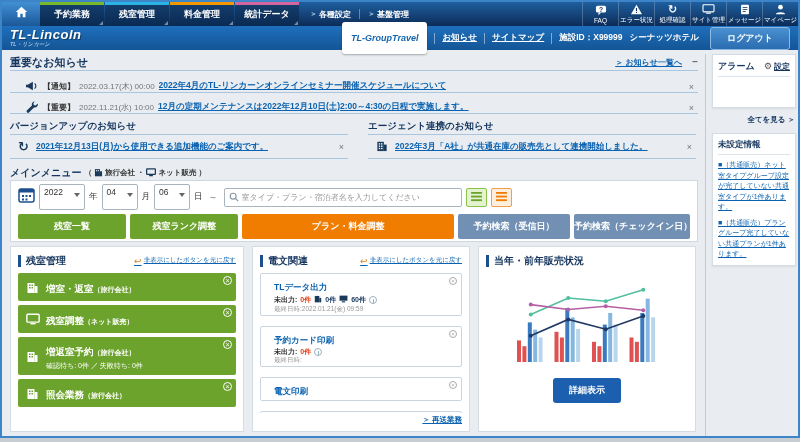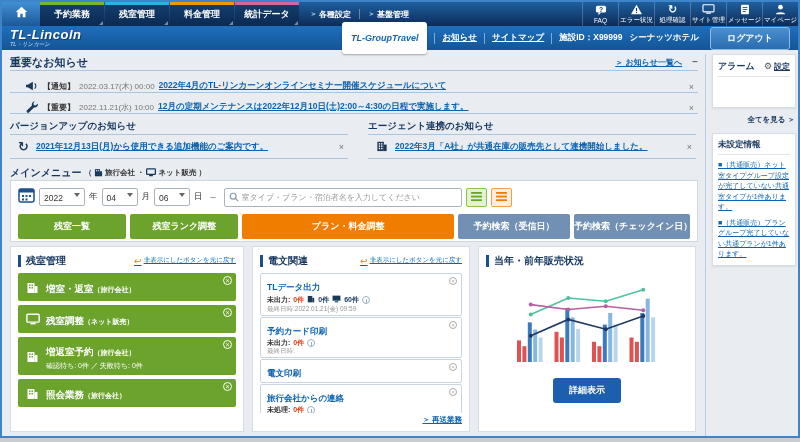--- a/index.html
+++ b/index.html
@@ -61,21 +61,21 @@
   .sec-ver { left:8px; width:338px; }
   .sec-agent { left:366px; width:328px; }
   .two-title { font-size:9.5px; font-weight:bold; color:#15355e; height:14px; }
   .two-row { display:flex; align-items:center; height:25px; border-top:1px solid #a9c6de; border-bottom:1px solid #a9c6de; padding:0 4px 0 8px; gap:7px; }
 
   
   .mm-title { position:absolute; left:8px; top:164px; display:flex; align-items:center; gap:3px; font-size:10px; font-weight:bold; color:#15355e; }
   .mm-legend { display:flex; align-items:center; gap:2px; font-size:7.5px; color:#333; font-weight:bold; }
   .mm-card { position:absolute; left:8px; top:178px; width:688px; height:62px; background:#fff; border:1px solid #d0d8df; padding:5px 7px; }
   .mm-row1 { display:flex; align-items:center; height:22px; gap:4px; }
-  .select { display:flex; align-items:flex-start; justify-content:space-between; background:#fff; border:1px solid #aab4bc; border-radius:2px; height:18px; padding:4px 4px; font-size:8.5px; color:#333; cursor:pointer; }
+  .select { display:flex; align-items:flex-end; justify-content:space-between; background:#fff; border:1px solid #aab4bc; border-radius:2px; height:18px; padding:12px 4px; font-size:8.5px; color:#333; cursor:pointer; }
   .sel-y { width:46px; } .sel-m, .sel-d { width:36px; }
   .caret { width:0; height:0; border-left:3px solid transparent; border-right:3px solid transparent; border-top:4px solid #666; margin-left:3px; }
   .unit { font-size:8.5px; color:#333; }
   .tilde { font-size:9px; color:#555; margin:0 2px; }
   .search-box { display:flex; align-items:center; width:238px; height:19px; border:1px solid #aab4bc; border-radius:2px; background:#fff; padding:0 4px; gap:3px; }
   .search-input { border:none; outline:none; flex:1; font-size:8px; color:#333; font-family:inherit; min-width:0; }
   .search-input::placeholder { color:#999; }
   .tgl { width:21px; height:19px; border-radius:2px; display:flex; align-items:center; justify-content:center; cursor:pointer; }
   .tgl-green { background:#e4f2cf; border:1px solid #8bc34a; }
   .tgl-orange { background:#fdeansparent; background:#fdeedd; border:1px solid #f0a04a; }
@@ -97,21 +97,21 @@
   .undo-glyph { color:#d9831f; font-size:9px; }
 
   .gbtn { position:relative; background:#6ca32c; border-radius:2px; margin-bottom:4px; padding:4px 14px 4px 7px; display:flex; align-items:center; gap:6px; cursor:pointer; min-height:28px; }
   .gicon { width:15px; display:flex; justify-content:center; flex-shrink:0; }
   .glabel { color:#fff; font-size:9.5px; font-weight:bold; }
   .gsub { color:#fff; font-size:7px; font-weight:bold; }
   .gcounts { color:#fff; font-size:7px; margin-top:2px; }
   .gclose { position:absolute; top:3px; right:4px; width:9px; height:9px; border:1px solid #fff; border-radius:50%; color:#fff; font-size:7px; line-height:7px; text-align:center; cursor:pointer; }
 
   .dcards { flex:1; overflow:hidden; }
-  .dcard { position:relative; border:1px solid #c9d6e2; border-radius:2px; margin-bottom:1px; padding:2px 14px 2px 6px; }
+  .dcard { position:relative; border:1px solid #c9d6e2; border-radius:2px; margin-bottom:10px; padding:2px 14px 2px 13px; }
   .dtitle { font-size:8.5px; font-weight:bold; line-height:12px; display:inline-block; }
   .dstat { display:flex; align-items:center; gap:3px; font-size:7px; line-height:9px; }
   .dstat-label { font-weight:bold; color:#333; }
   .dstat-val { font-weight:bold; color:#e8380d; }
   .dstat-num { font-weight:bold; color:#15355e; }
   .dlast { font-size:6.5px; color:#999; line-height:8px; }
   .dclose { position:absolute; top:3px; right:4px; width:8px; height:8px; border:1px solid #aaa; border-radius:50%; color:#aaa; font-size:6px; line-height:6px; text-align:center; cursor:pointer; }
   .info-ic { width:8px; height:8px; border:1px solid #9ab0c0; border-radius:50%; display:inline-block; position:relative; flex-shrink:0; }
   .info-ic::after { content:""; position:absolute; left:3px; top:2px; width:1px; height:4px; background:#9ab0c0; }
   .resend { text-align:right; font-size:7.5px; font-weight:bold; margin-top:2px; display:block; }

